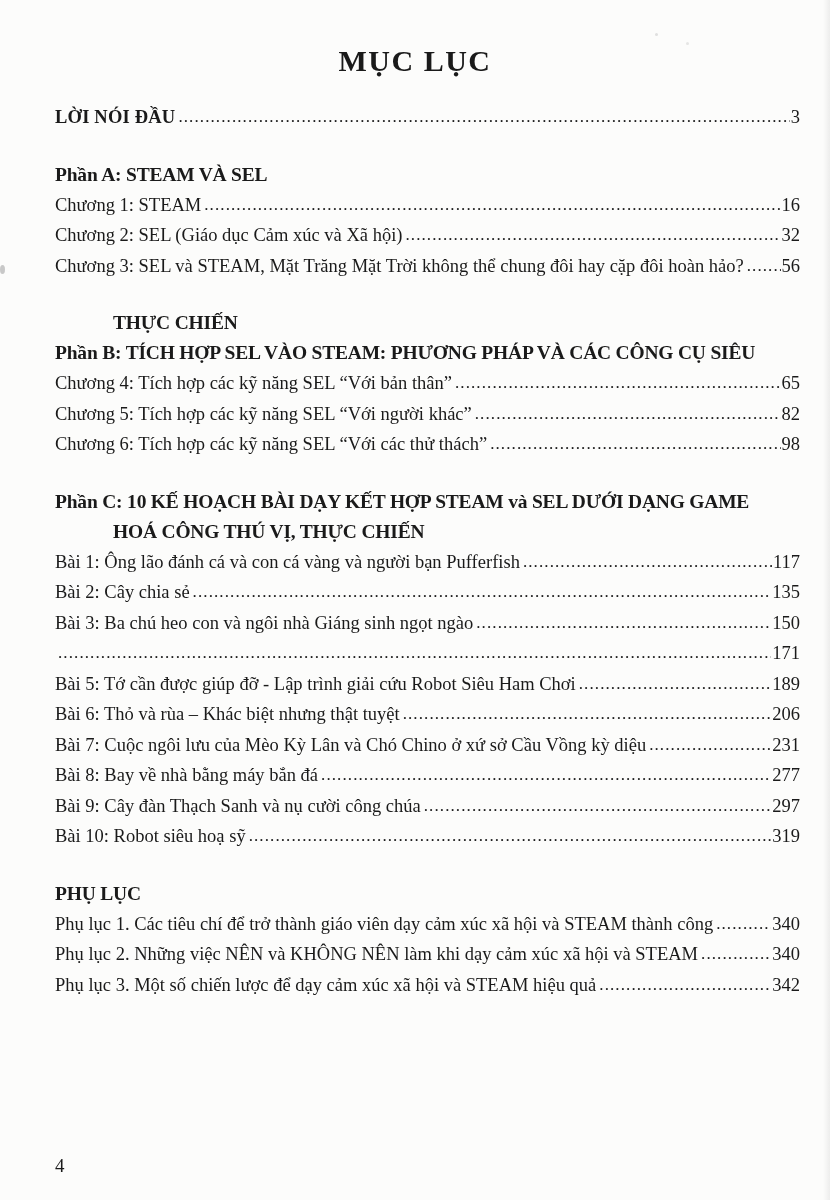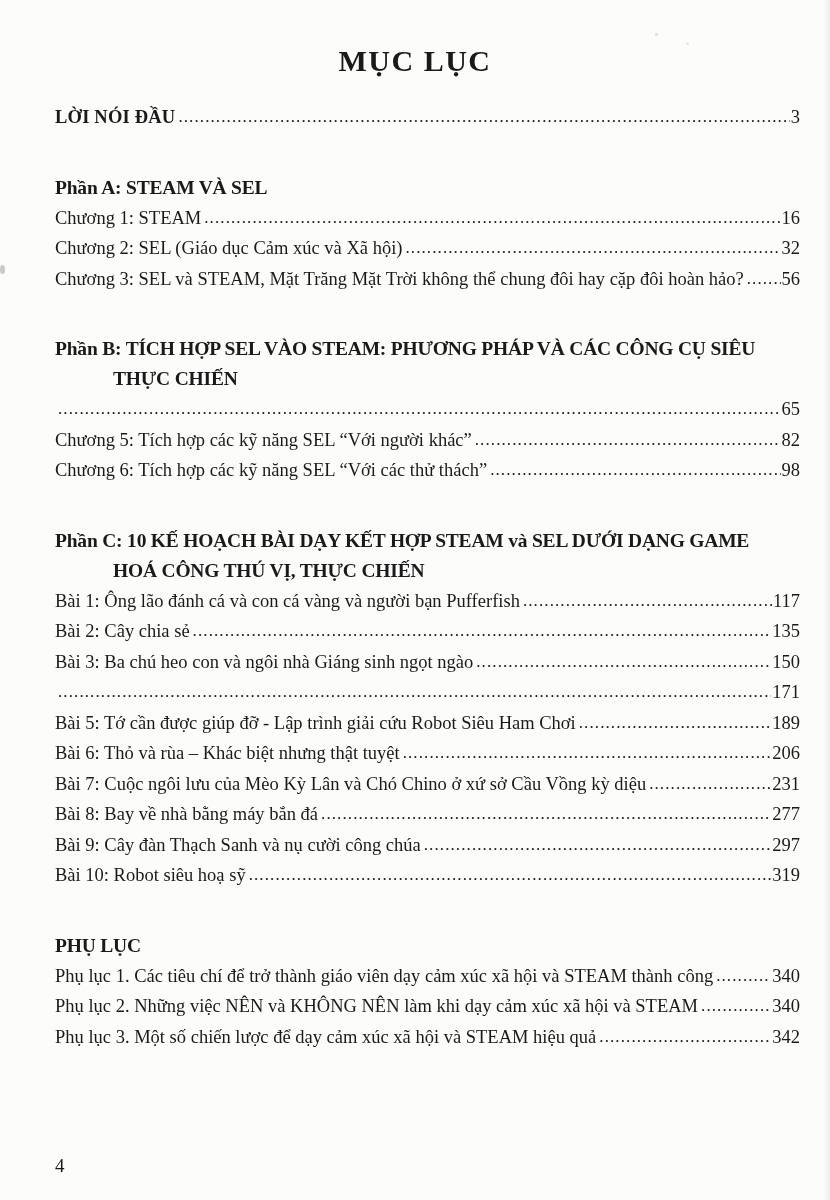--- a/index.html
+++ b/index.html
@@ -21,21 +21,21 @@
   .a1 { left: 0px;  top: 265px; width: 5px; height: 9px; opacity: .45; }
   .a2 { left: 655px; top: 33px;  width: 3px; height: 3px; opacity: .25; }
   .a3 { left: 686px; top: 42px;  width: 3px; height: 3px; opacity: .2;  }
   .title {
     margin: 0; padding-top: 42px;
     text-align: center;
     font-size: 30px; font-weight: 700;
     letter-spacing: 1.5px; line-height: 38px;
   }
   .content { padding: 22px 30px 0 55px; }
-  .section { margin-top: 40px; }
+  .section { margin-top: 27px; }
   .section:first-child { margin-top: 0; }
   .heading-line {
     font-weight: 700; font-size: 19.5px; line-height: 30px;
     white-space: nowrap; letter-spacing: -0.2px;
   }
   .heading-line.cont { padding-left: 58px; }
   .row {
     display: flex; align-items: center;
     font-size: 18.5px; line-height: 30.5px;
   }
@@ -81,23 +81,24 @@
     <span class="leader">............................................................................................................................................................................................................................................................................................................</span>
     <span class="pnum">32</span>
   </div>
         <div class="row">
     <span class="label">Chương 3: SEL và STEAM, Mặt Trăng Mặt Trời không thể chung đôi hay cặp đôi hoàn hảo?</span>
     <span class="leader">............................................................................................................................................................................................................................................................................................................</span>
     <span class="pnum">56</span>
   </div>
       </section>
       <section class="section">
+        <div class="heading-line cont">THỰC CHIẾN</div>
         <div class="heading-line">Phần B: TÍCH HỢP SEL VÀO STEAM: PHƯƠNG PHÁP VÀ CÁC CÔNG CỤ SIÊU</div>
-        <div class="heading-line cont">THỰC CHIẾN</div>
         <div class="row">
+    <span class="label">Chương 4: Tích hợp các kỹ năng SEL “Với bản thân”</span>
     <span class="leader">............................................................................................................................................................................................................................................................................................................</span>
     <span class="pnum">65</span>
   </div>
         <div class="row">
     <span class="label">Chương 5: Tích hợp các kỹ năng SEL “Với người khác”</span>
     <span class="leader">............................................................................................................................................................................................................................................................................................................</span>
     <span class="pnum">82</span>
   </div>
         <div class="row">
     <span class="label">Chương 6: Tích hợp các kỹ năng SEL “Với các thử thách”</span>

